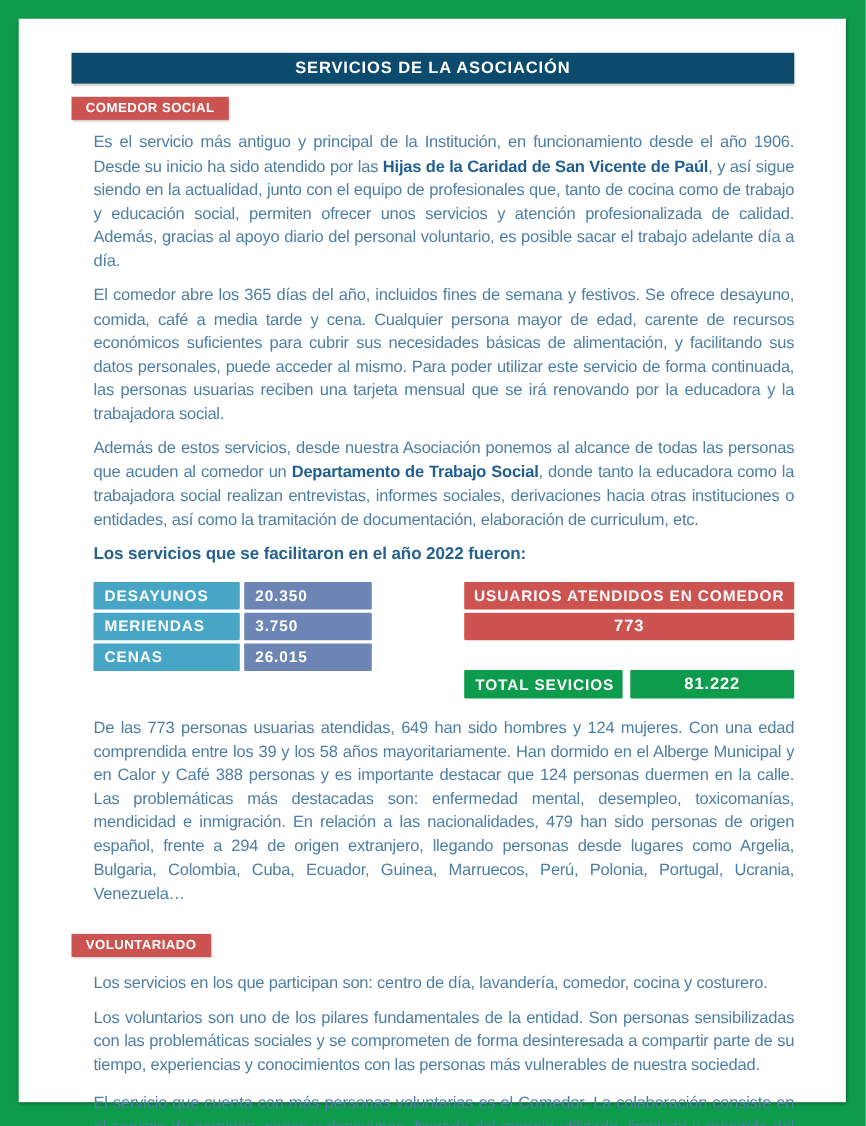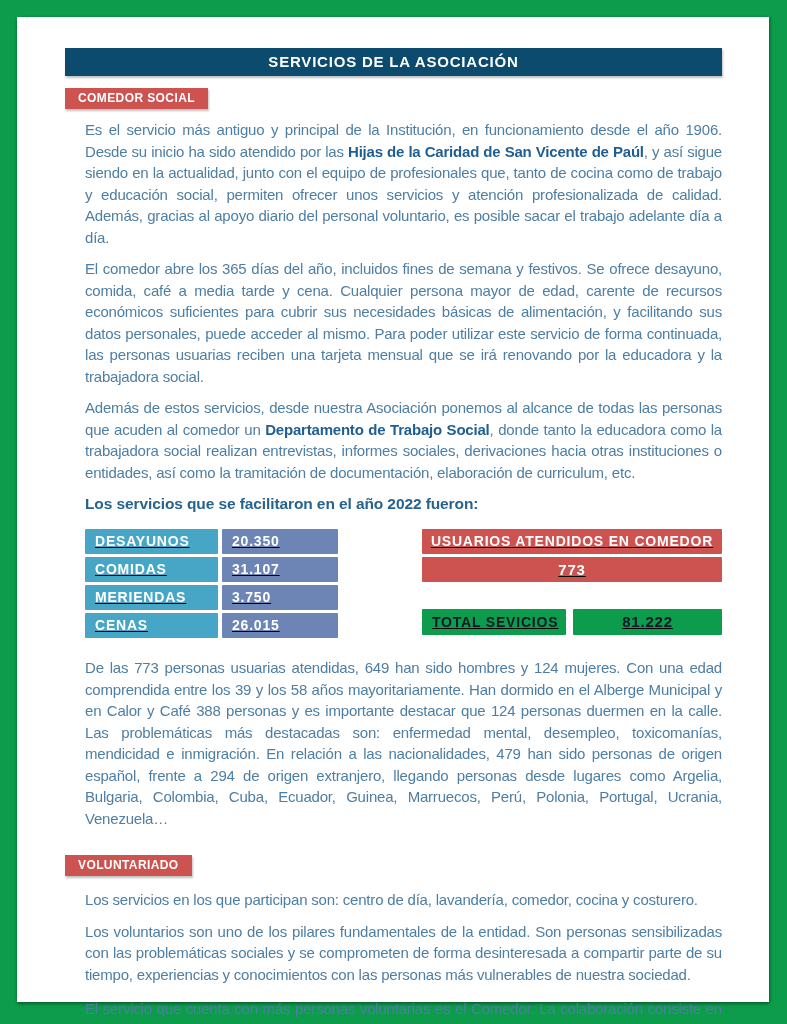--- a/index.html
+++ b/index.html
@@ -55,21 +55,20 @@
     margin: 12px 0 0 20px;
     font-size: 15.5px;
     font-weight: bold;
     color: #26648f;
     letter-spacing: -0.1px;
   }
   .tables-row {
     display: flex;
     margin: 16px 0 16px 20px;
     width: 637px;
-    text-decoration: underline;
   }
   .services-table { width: 253px; }
   .srow { display: flex; margin-bottom: 3px; }
   .cell {
     color: #ffffff;
     font-weight: bold;
     font-size: 14px;
     letter-spacing: 0.8px;
     height: 25px;
     line-height: 25px;
@@ -86,21 +85,21 @@
     letter-spacing: 0.8px;
     text-align: center;
     height: 25px;
     line-height: 25px;
     border-radius: 1px;
   }
   .red-box.value { margin-top: 3px; font-size: 15px; }
   .total-row { display: flex; margin-top: 27px; }
   .green-box {
     background: #0d9c4b;
-    color: #0f172a;
+    color: #ffffff;
     font-weight: bold;
     font-size: 14px;
     letter-spacing: 0.8px;
     height: 26px;
     line-height: 26px;
     border-radius: 1px;
   }
   .green-box.total-label { width: 134px; padding-left: 10px; margin-right: 7px; }
   .green-box.total-value { flex: 1; text-align: center; font-size: 15px; }
   .mt-sec { margin-top: 26px; }
@@ -131,24 +130,20 @@
     <div class="services-heading">Los servicios que se facilitaron en el año 2022 fueron:</div>
 
     <div class="tables-row">
 
       <div class="services-table">
         <div class="srow">
           <div class="cell svc-label">DESAYUNOS</div>
           <div class="cell svc-value">20.350</div>
         </div>
         <div class="srow">
-          <div class="cell svc-label">COMIDAS</div>
-          <div class="cell svc-value">31.107</div>
-        </div>
-        <div class="srow">
           <div class="cell svc-label">MERIENDAS</div>
           <div class="cell svc-value">3.750</div>
         </div>
         <div class="srow">
           <div class="cell svc-label">CENAS</div>
           <div class="cell svc-value">26.015</div>
         </div>
       </div>
 
       <div class="right-col">

